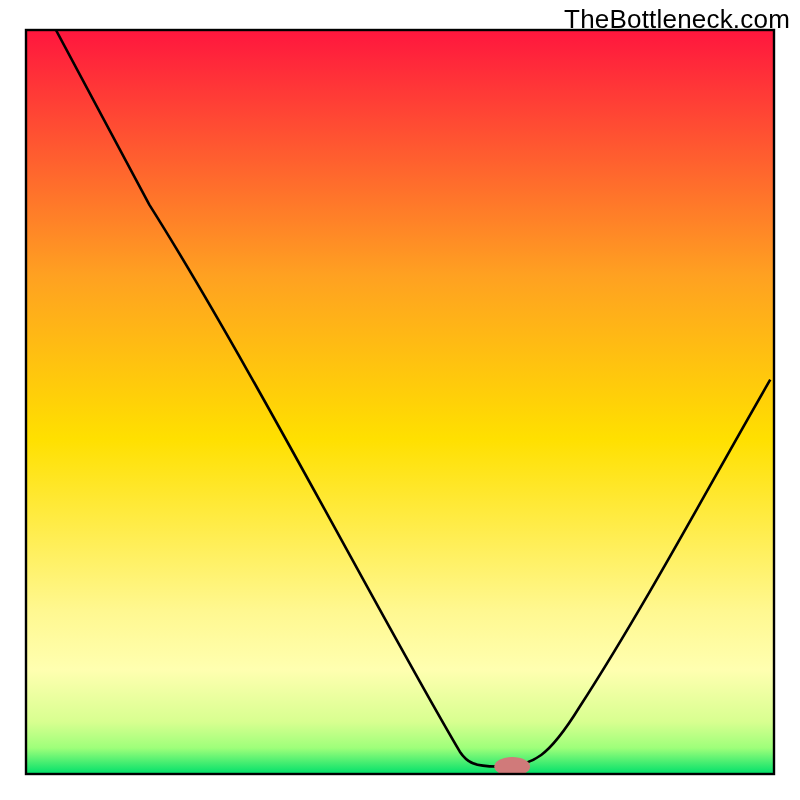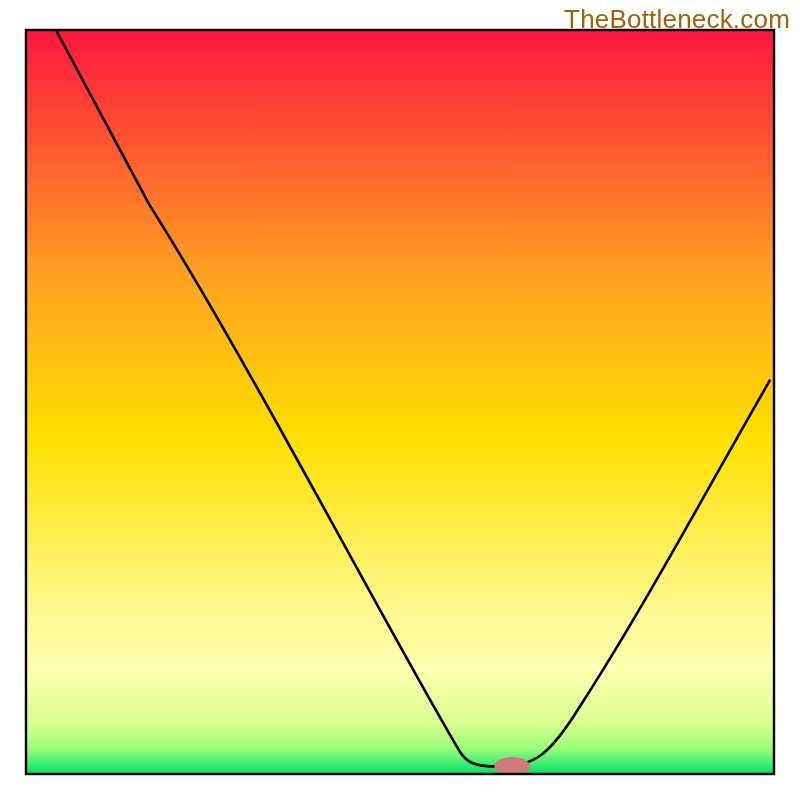--- a/index.html
+++ b/index.html
@@ -12,21 +12,21 @@
   }
   .chart-container {
     position: relative;
     width: 800px;
     height: 800px;
   }
   .watermark {
     position: absolute;
     top: 4px;
     right: 10px;
-    color: #a16207;
+    color: #000000;
     font-size: 26px;
     font-weight: 500;
     z-index: 10;
     letter-spacing: 0.2px;
   }
   svg {
     display: block;
   }
 </style>
 </head>

